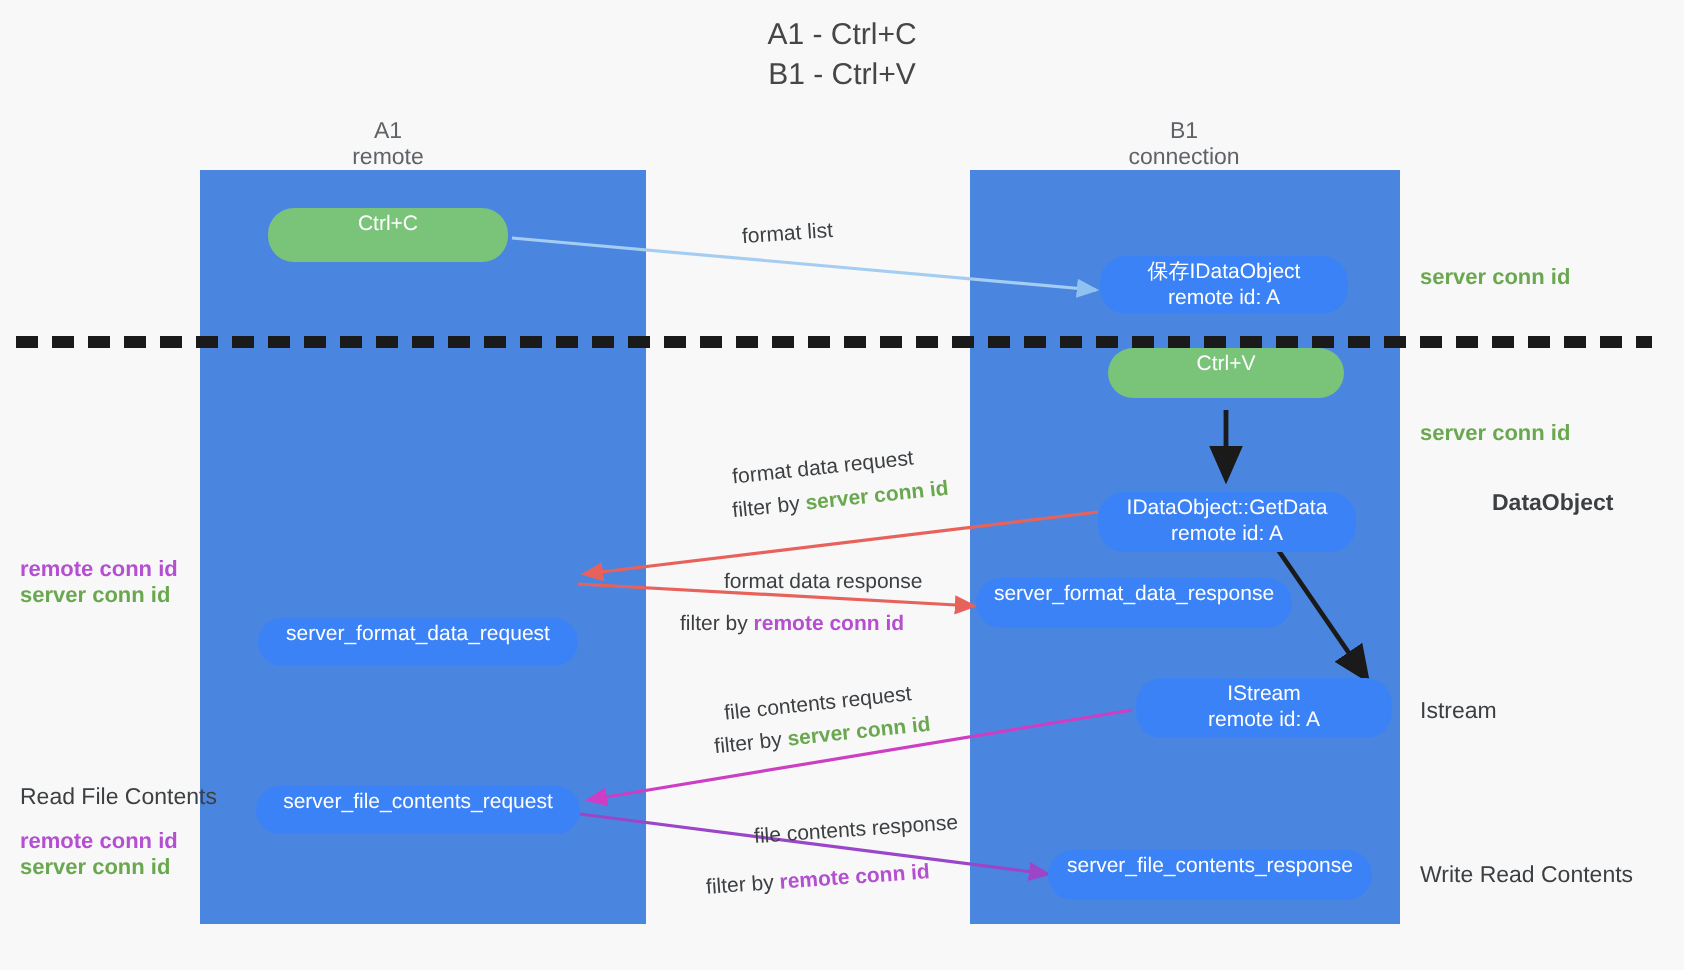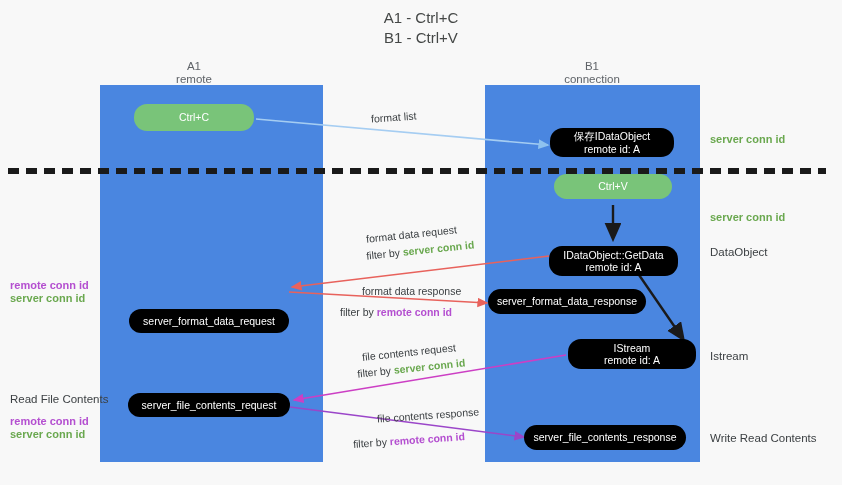--- a/index.html
+++ b/index.html
@@ -52,32 +52,31 @@
   }
   #lane-a1 { left: 100px; top: 85px; width: 223px; height: 377px; }
   #lane-b1 { left: 485px; top: 85px; width: 215px; height: 377px; }
 
   
   .box {
     position: absolute;
     display: flex;
     flex-direction: column;
     align-items: center;
-    justify-content: center;
     text-align: center;
     color: #ffffff;
     font-size: 10.5px;
     line-height: 12.5px;
     box-sizing: border-box;
     padding: 2px 4px;
     border-radius: 13px;
   }
   .box.green { background: #79c479; }
   .box.orange { background: #fbb martin; }
-  .box.orange { background: #000000; }
+  .box.orange { background: #3b82f6; }
   .box .ln { display: block; white-space: nowrap; }
 
   
   .side-label {
     position: absolute;
     font-size: 11px;
     line-height: 14px;
     font-weight: bold;
     white-space: nowrap;
   }
@@ -235,21 +234,21 @@
     <span>filter by </span><b class="green-t">server conn id</b>
   </div>
 
   <div class="mid-label" style="left:377px; top:409px; transform:rotate(-4deg);">file contents response</div>
   <div class="mid-label" style="left:353px; top:434px; transform:rotate(-4deg);">
     <span>filter by </span><b class="purple-t">remote conn id</b>
   </div>
 
   <div class="side-label green-t" style="left:710px; top:132px;">server conn id</div>
   <div class="side-label green-t" style="left:710px; top:210px;">server conn id</div>
-  <div class="plain-t" style="left:710px; top:245px;">DataObject</div>
+  <div class="plain-t" style="left:746px; top:245px;font-weight:bold;">DataObject</div>
   <div class="plain-t" style="left:710px; top:349px;">Istream</div>
   <div class="plain-t" style="left:710px; top:431px;">Write Read Contents</div>
 
   <div class="side-label purple-t" style="left:10px; top:278px;">remote conn id</div>
   <div class="side-label green-t" style="left:10px; top:291px;">server conn id</div>
 
   <div class="plain-t" style="left:10px; top:392px;">Read File Contents</div>
   <div class="side-label purple-t" style="left:10px; top:414px;">remote conn id</div>
   <div class="side-label green-t" style="left:10px; top:427px;">server conn id</div>
 

